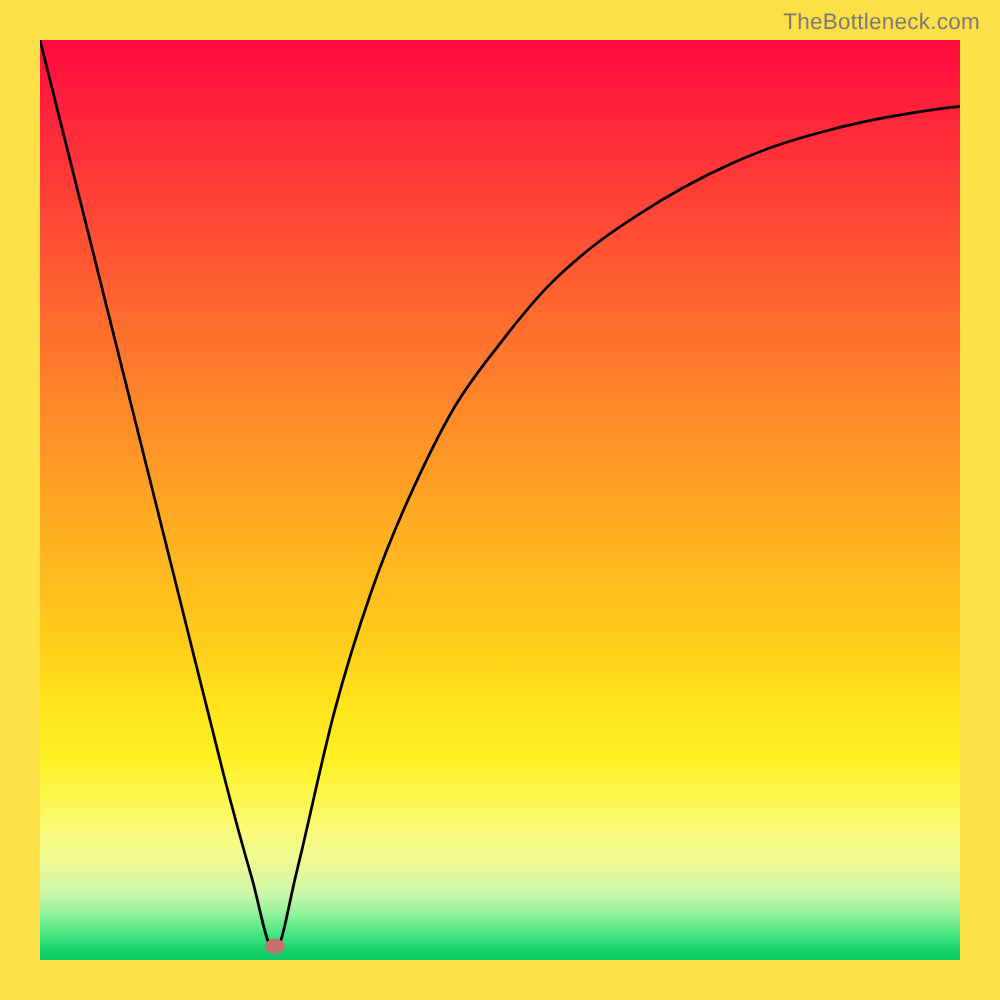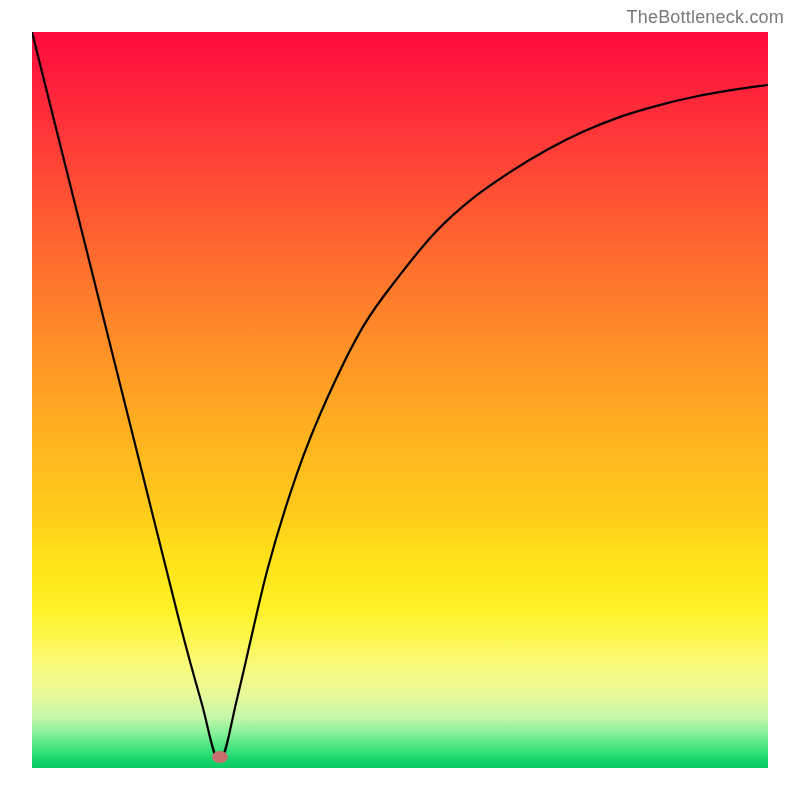--- a/index.html
+++ b/index.html
@@ -8,21 +8,21 @@
     width: 800px;
     height: 800px;
     overflow: hidden;
     background: #000;
     font-family: Arial, Helvetica, sans-serif;
   }
   .frame {
     position: relative;
     width: 800px;
     height: 800px;
-    background: #ffffff;
+    background: #fde047;
   }
   .plot-area {
     position: absolute;
     left: 32px;
     top: 32px;
     width: 736px;
     height: 736px;
     overflow: hidden;
   }
   .gradient {

